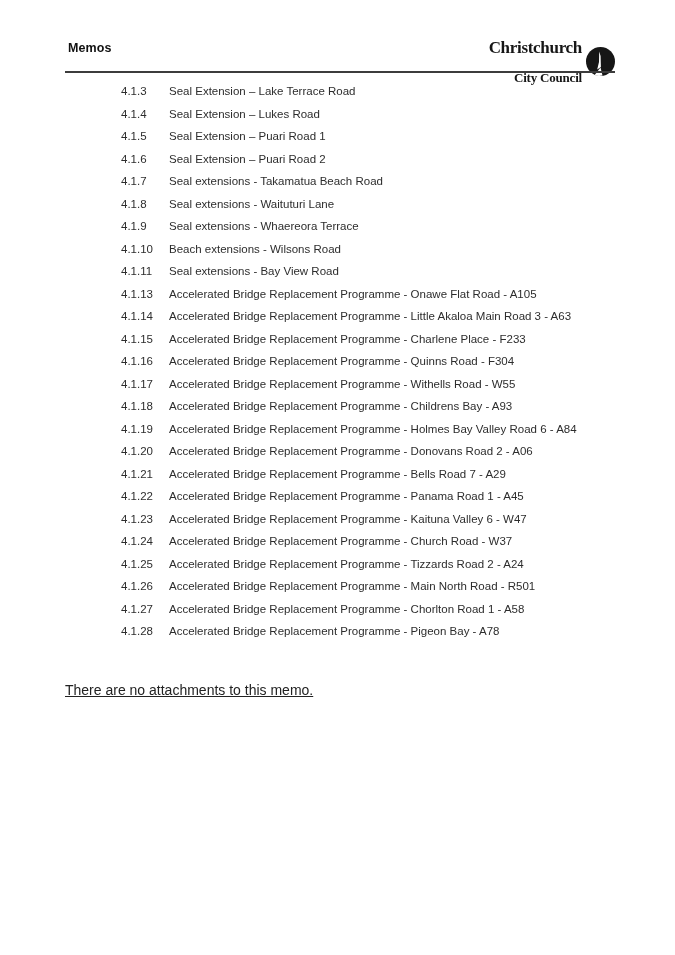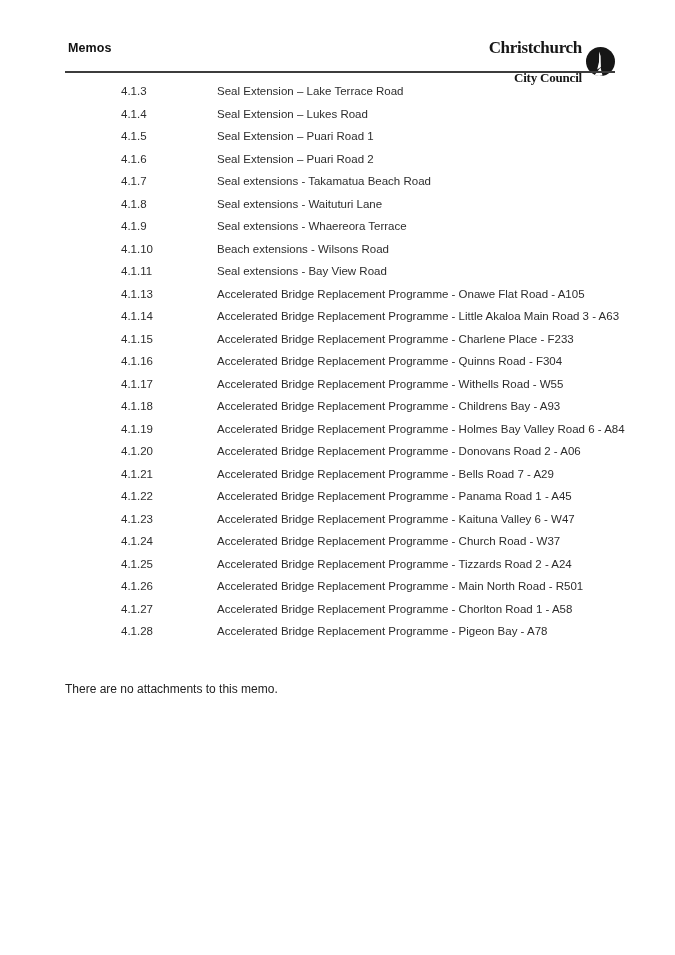--- a/index.html
+++ b/index.html
@@ -61,47 +61,46 @@
     left: 121px;
     top: 80px;
     width: 500px;
   }
   .toc-row {
     display: flex;
     height: 22.5px;
     align-items: center;
     font-size: 11.5px;
     color: #2d2d2d;
-    gap: 20px;
   }
   .toc-num {
     width: 48px;
     flex: 0 0 48px;
   }
   .toc-label {
     flex: 1;
     white-space: nowrap;
-    margin-left: 28px;
   }
 
   
   .attachments-heading {
     position: absolute;
     left: 65px;
     top: 704px;
     font-size: 20px;
     font-weight: bold;
     letter-spacing: -0.1px;
   }
   .attachments-body {
     position: absolute;
     left: 65px;
     top: 682px;
-    font-size: 12px;
+    font-size: 14px;
     color: #222222;
+    text-decoration: underline;
   }
 
   
   .footer-rule {
     position: absolute;
     left: 65px;
     top: 901px;
     width: 550px;
     height: 1.5px;
     background: #3c3c3c;

